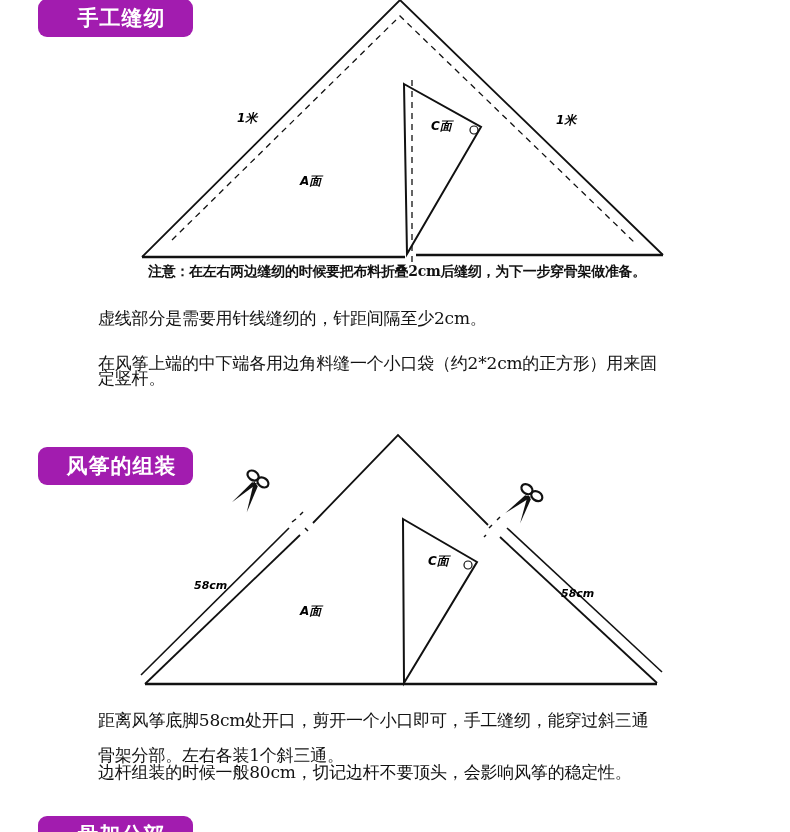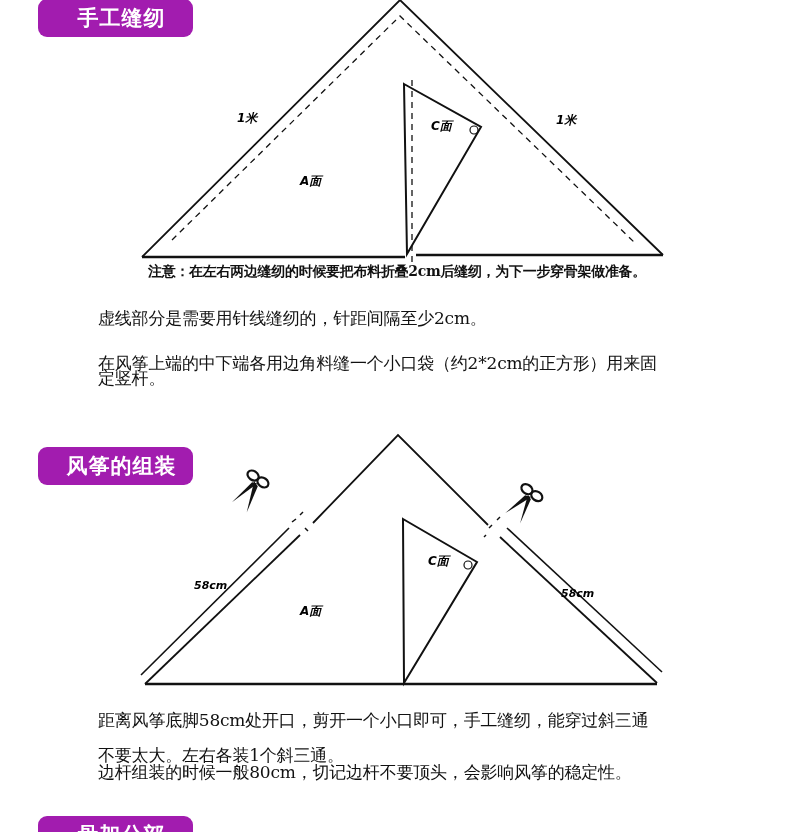--- a/index.html
+++ b/index.html
@@ -90,16 +90,16 @@
     <path d="M 2,-6 L -8,-34 L -3,-8 Z" fill="#111"></path>
   </g>
 
   <text x="194" y="164" font-size="11">58cm</text>
   <text x="561" y="172" font-size="11">58cm</text>
   <text x="300" y="190" font-size="12">A面</text>
   <text x="428" y="140" font-size="12">C面</text>
 </svg>
 
 <div class="para p4">距离风筝底脚58cm处开口，剪开一个小口即可，手工缝纫，能穿过斜三通</div>
-<div class="para p5">不要太大。左右各装1个斜三通。</div>
+<div class="para p5">骨架分部。左右各装1个斜三通。</div>
 <div class="para p6">边杆组装的时候一般80cm，切记边杆不要顶头，会影响风筝的稳定性。</div>
 
 <div class="section-badge badge-3">骨架分部</div>
 
 </body></html>

